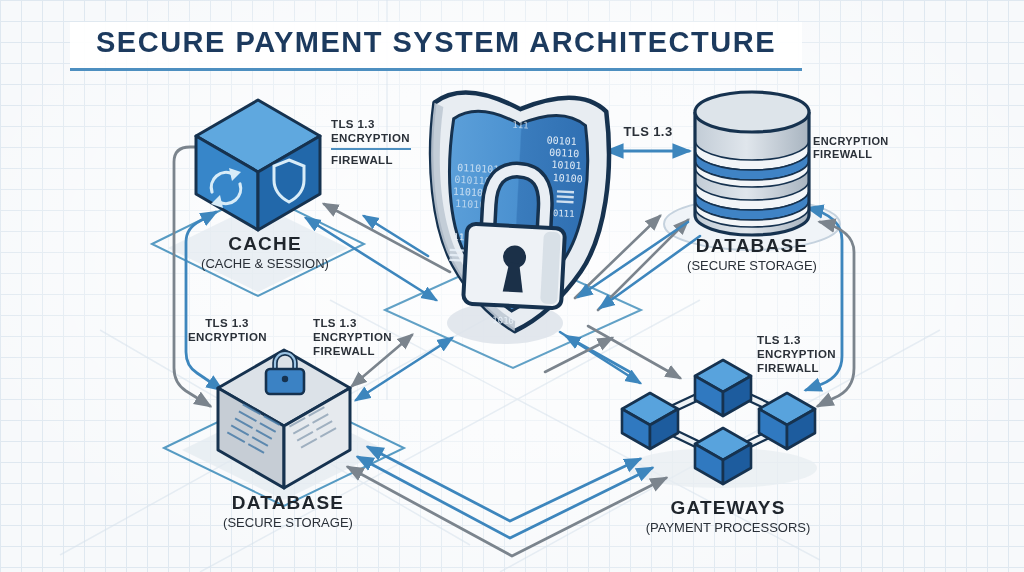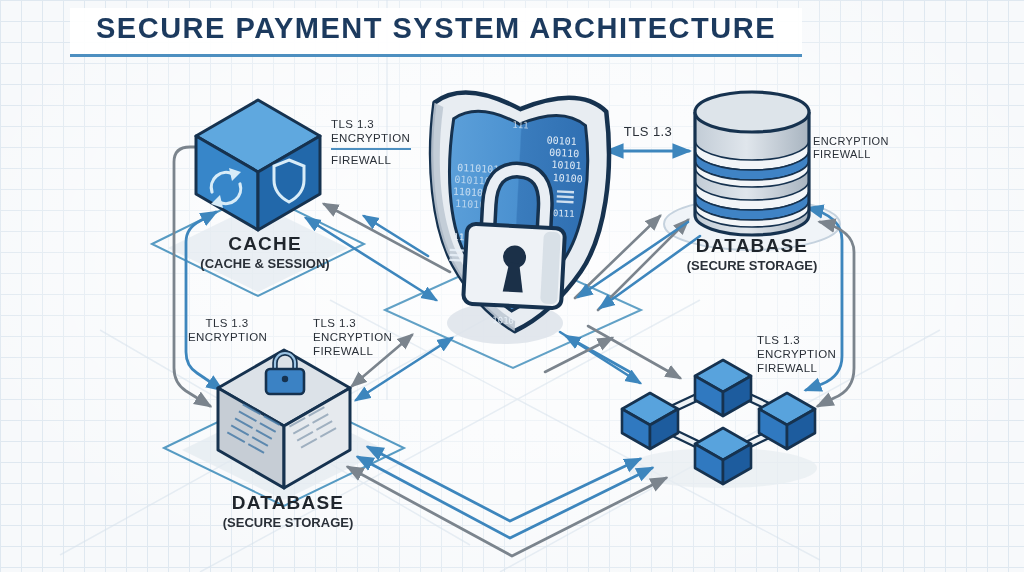--- a/index.html
+++ b/index.html
@@ -11,33 +11,33 @@
       linear-gradient(#dfe8f0 1px, transparent 1px),
       linear-gradient(90deg,#dfe8f0 1px, transparent 1px);
     background-size:21px 21px;
     position:relative;
   }
   .stage{position:absolute;inset:0;width:1024px;height:572px;}
   .grid-fade{position:absolute;inset:0;
     background:radial-gradient(ellipse at 50% 45%, rgba(255,255,255,.85) 0%, rgba(255,255,255,.35) 55%, rgba(255,255,255,0) 80%);
     pointer-events:none;}
   svg{position:absolute;left:0;top:0;}
-  .title-wrap{position:absolute;left:0;top:8px;width:872px;text-align:center;}
+  .title-wrap{position:absolute;left:0;top:22px;width:872px;text-align:center;}
   .title{
     display:inline-block;background:rgba(255,255,255,.92);
     padding:4px 26px 9px 26px;
     font-size:29px;font-weight:800;letter-spacing:1.5px;color:#1c3a5e;
     border-bottom:3px solid #4d8fc0;
   }
   .lbl{position:absolute;line-height:1.22;}
-  .sec{font-size:11.5px;font-weight:400;color:#2a3038;letter-spacing:.4px;}
+  .sec{font-size:11.5px;font-weight:700;color:#2a3038;letter-spacing:.4px;}
   .sec-div{height:2px;background:#4d8fc0;margin:3px 0;width:80px;}
   .node-label{text-align:center;}
   .node-name{font-size:19px;font-weight:800;color:#1f252c;letter-spacing:1.2px;}
-  .node-sub{font-size:13px;font-weight:700;color:#2a3038;margin-top:1px;}
+  .node-sub{font-size:13px;font-weight:400;color:#2a3038;margin-top:1px;}
   .center-label{font-size:21px;font-weight:800;color:#22272e;letter-spacing:2.5px;text-align:center;}
   .bin{font-family:"DejaVu Sans Mono", monospace;}
 </style>
 </head>
 <body>
 
 <div class="stage">
   <div class="grid-fade"></div>
 
   <svg width="1024" height="572" viewBox="0 0 1024 572">
@@ -296,14 +296,16 @@
     <div class="node-sub">(SECURE STORAGE)</div>
   </div>
 
 
   <div class="lbl node-label" style="left:183px;top:491px;width:210px;">
     <div class="node-name">DATABASE</div>
     <div class="node-sub">(SECURE STORAGE)</div>
   </div>
 
   <div class="lbl node-label" style="left:608px;top:496px;width:240px;">
+    <div class="node-name">GATEWAYS</div>
+    <div class="node-sub">(PAYMENT PROCESSORS)</div>
   </div>
 </div>
 
 </body></html>

